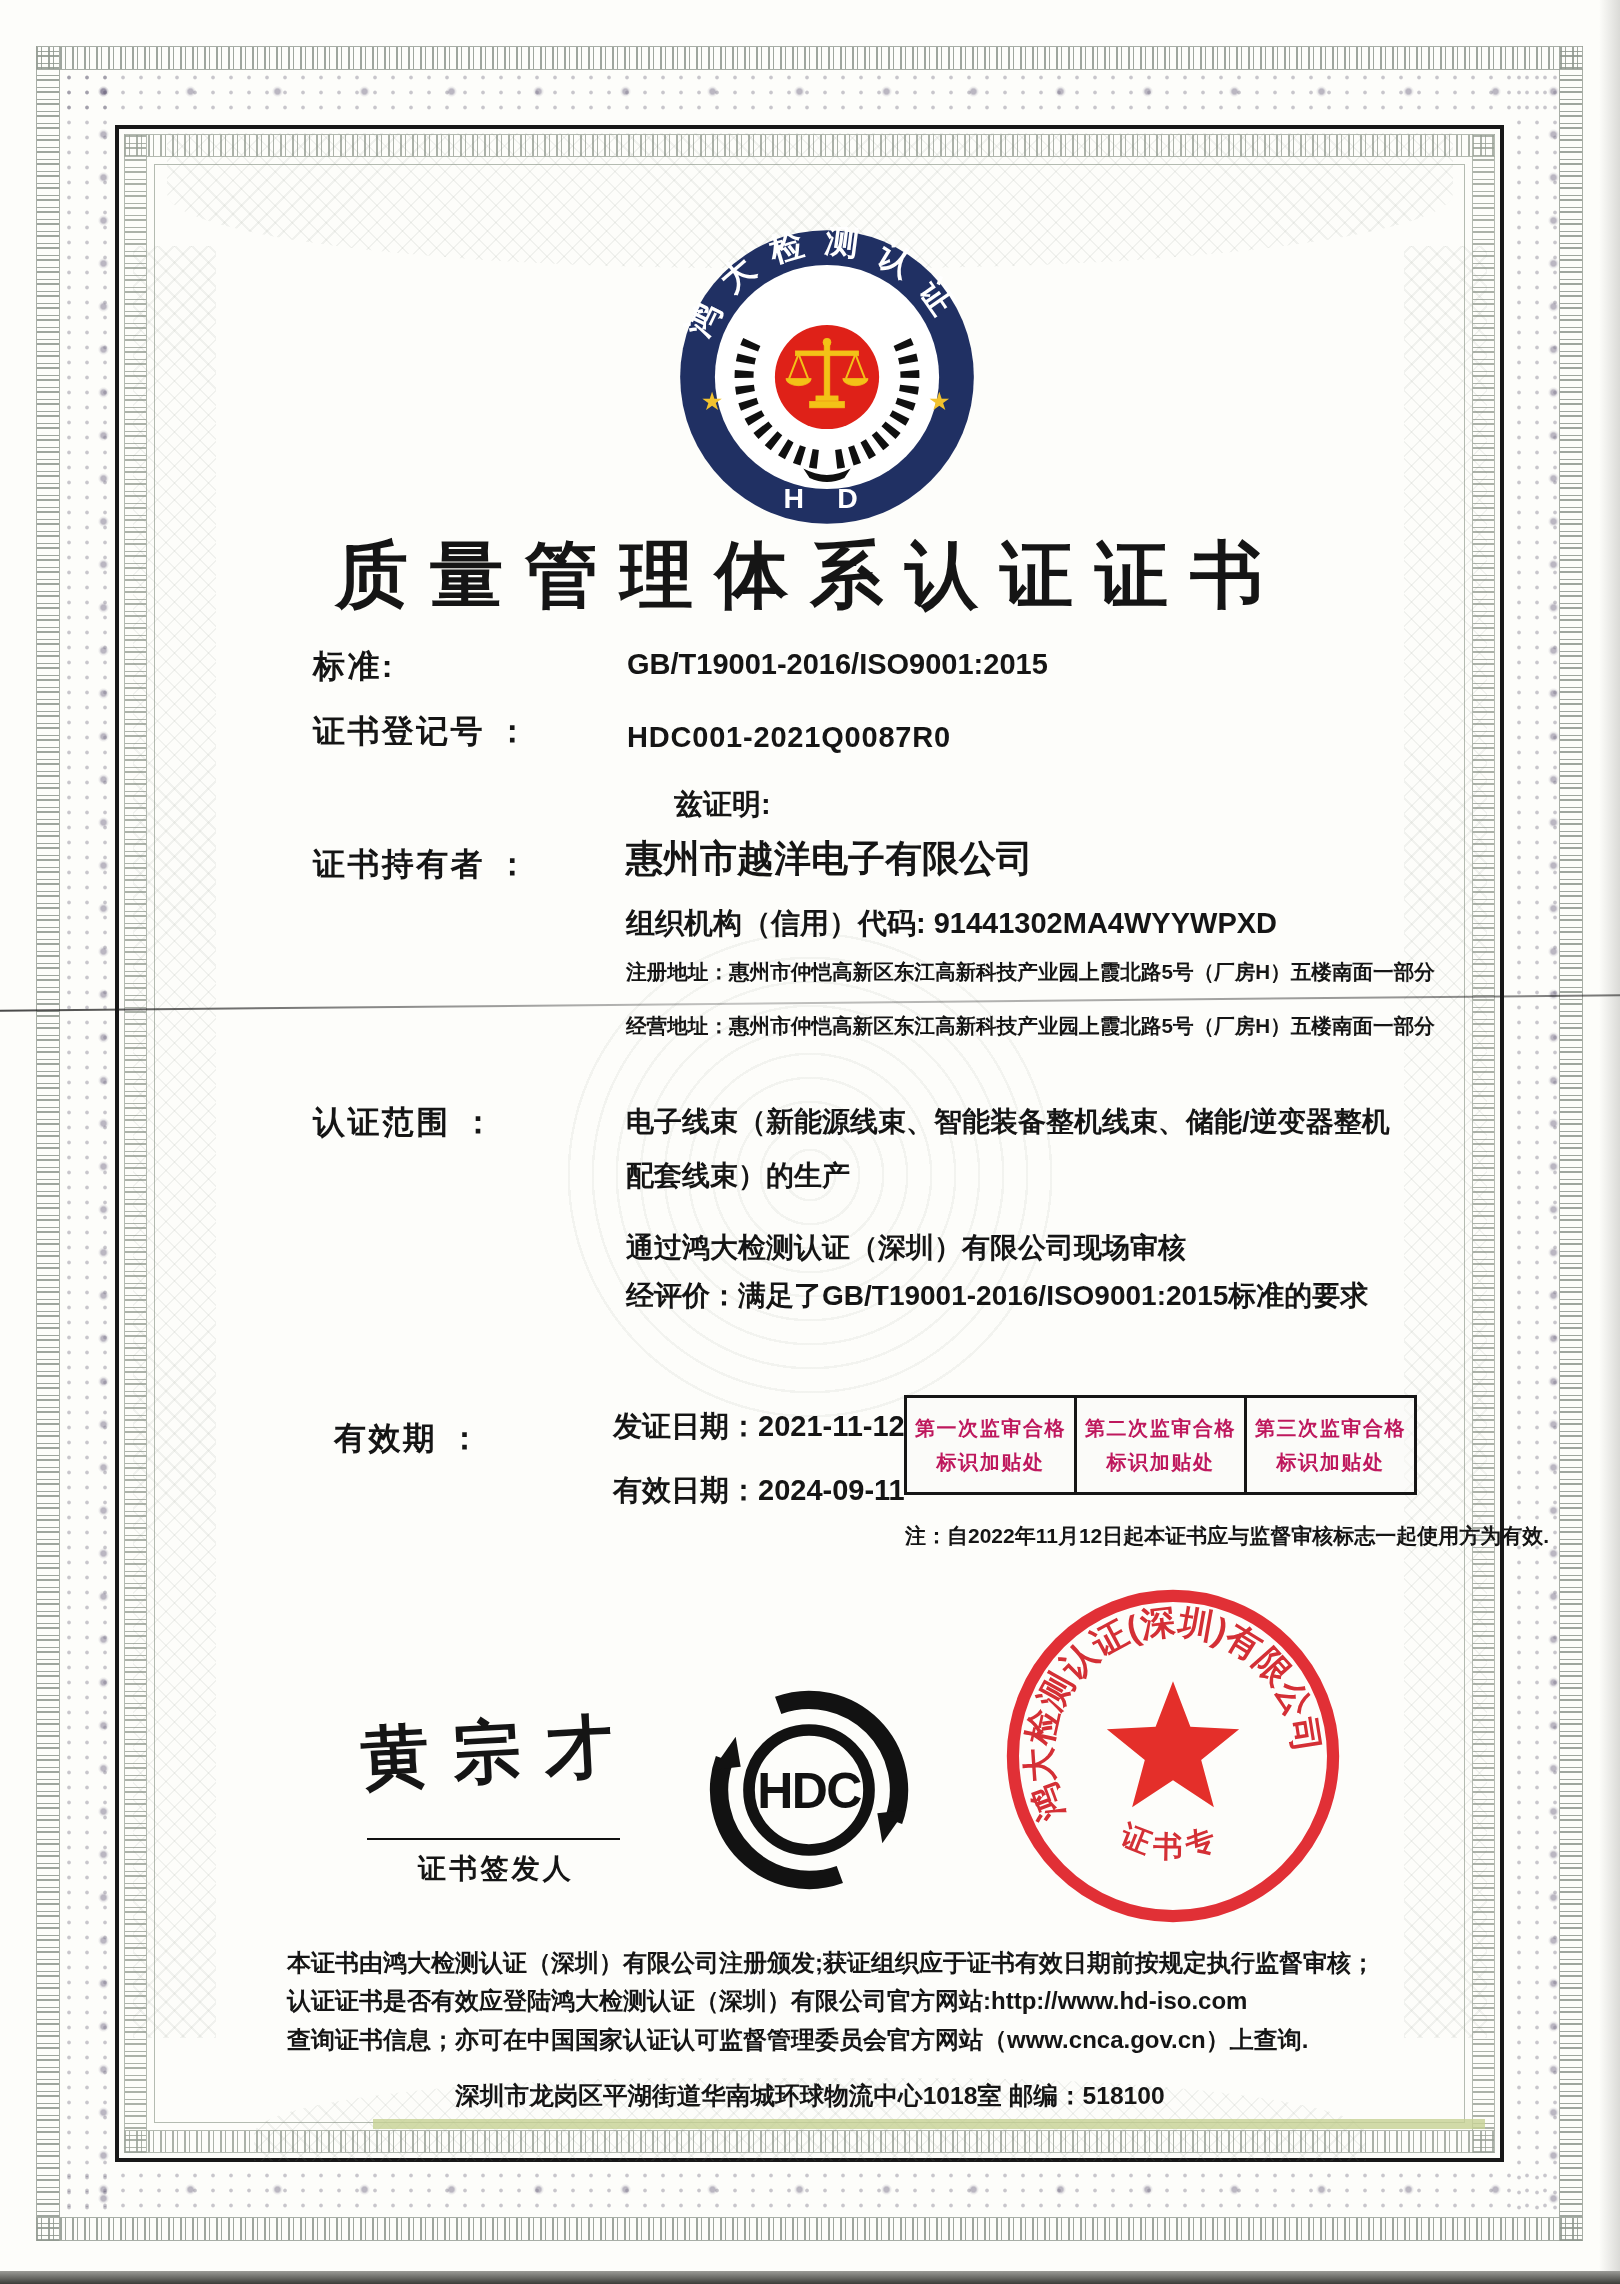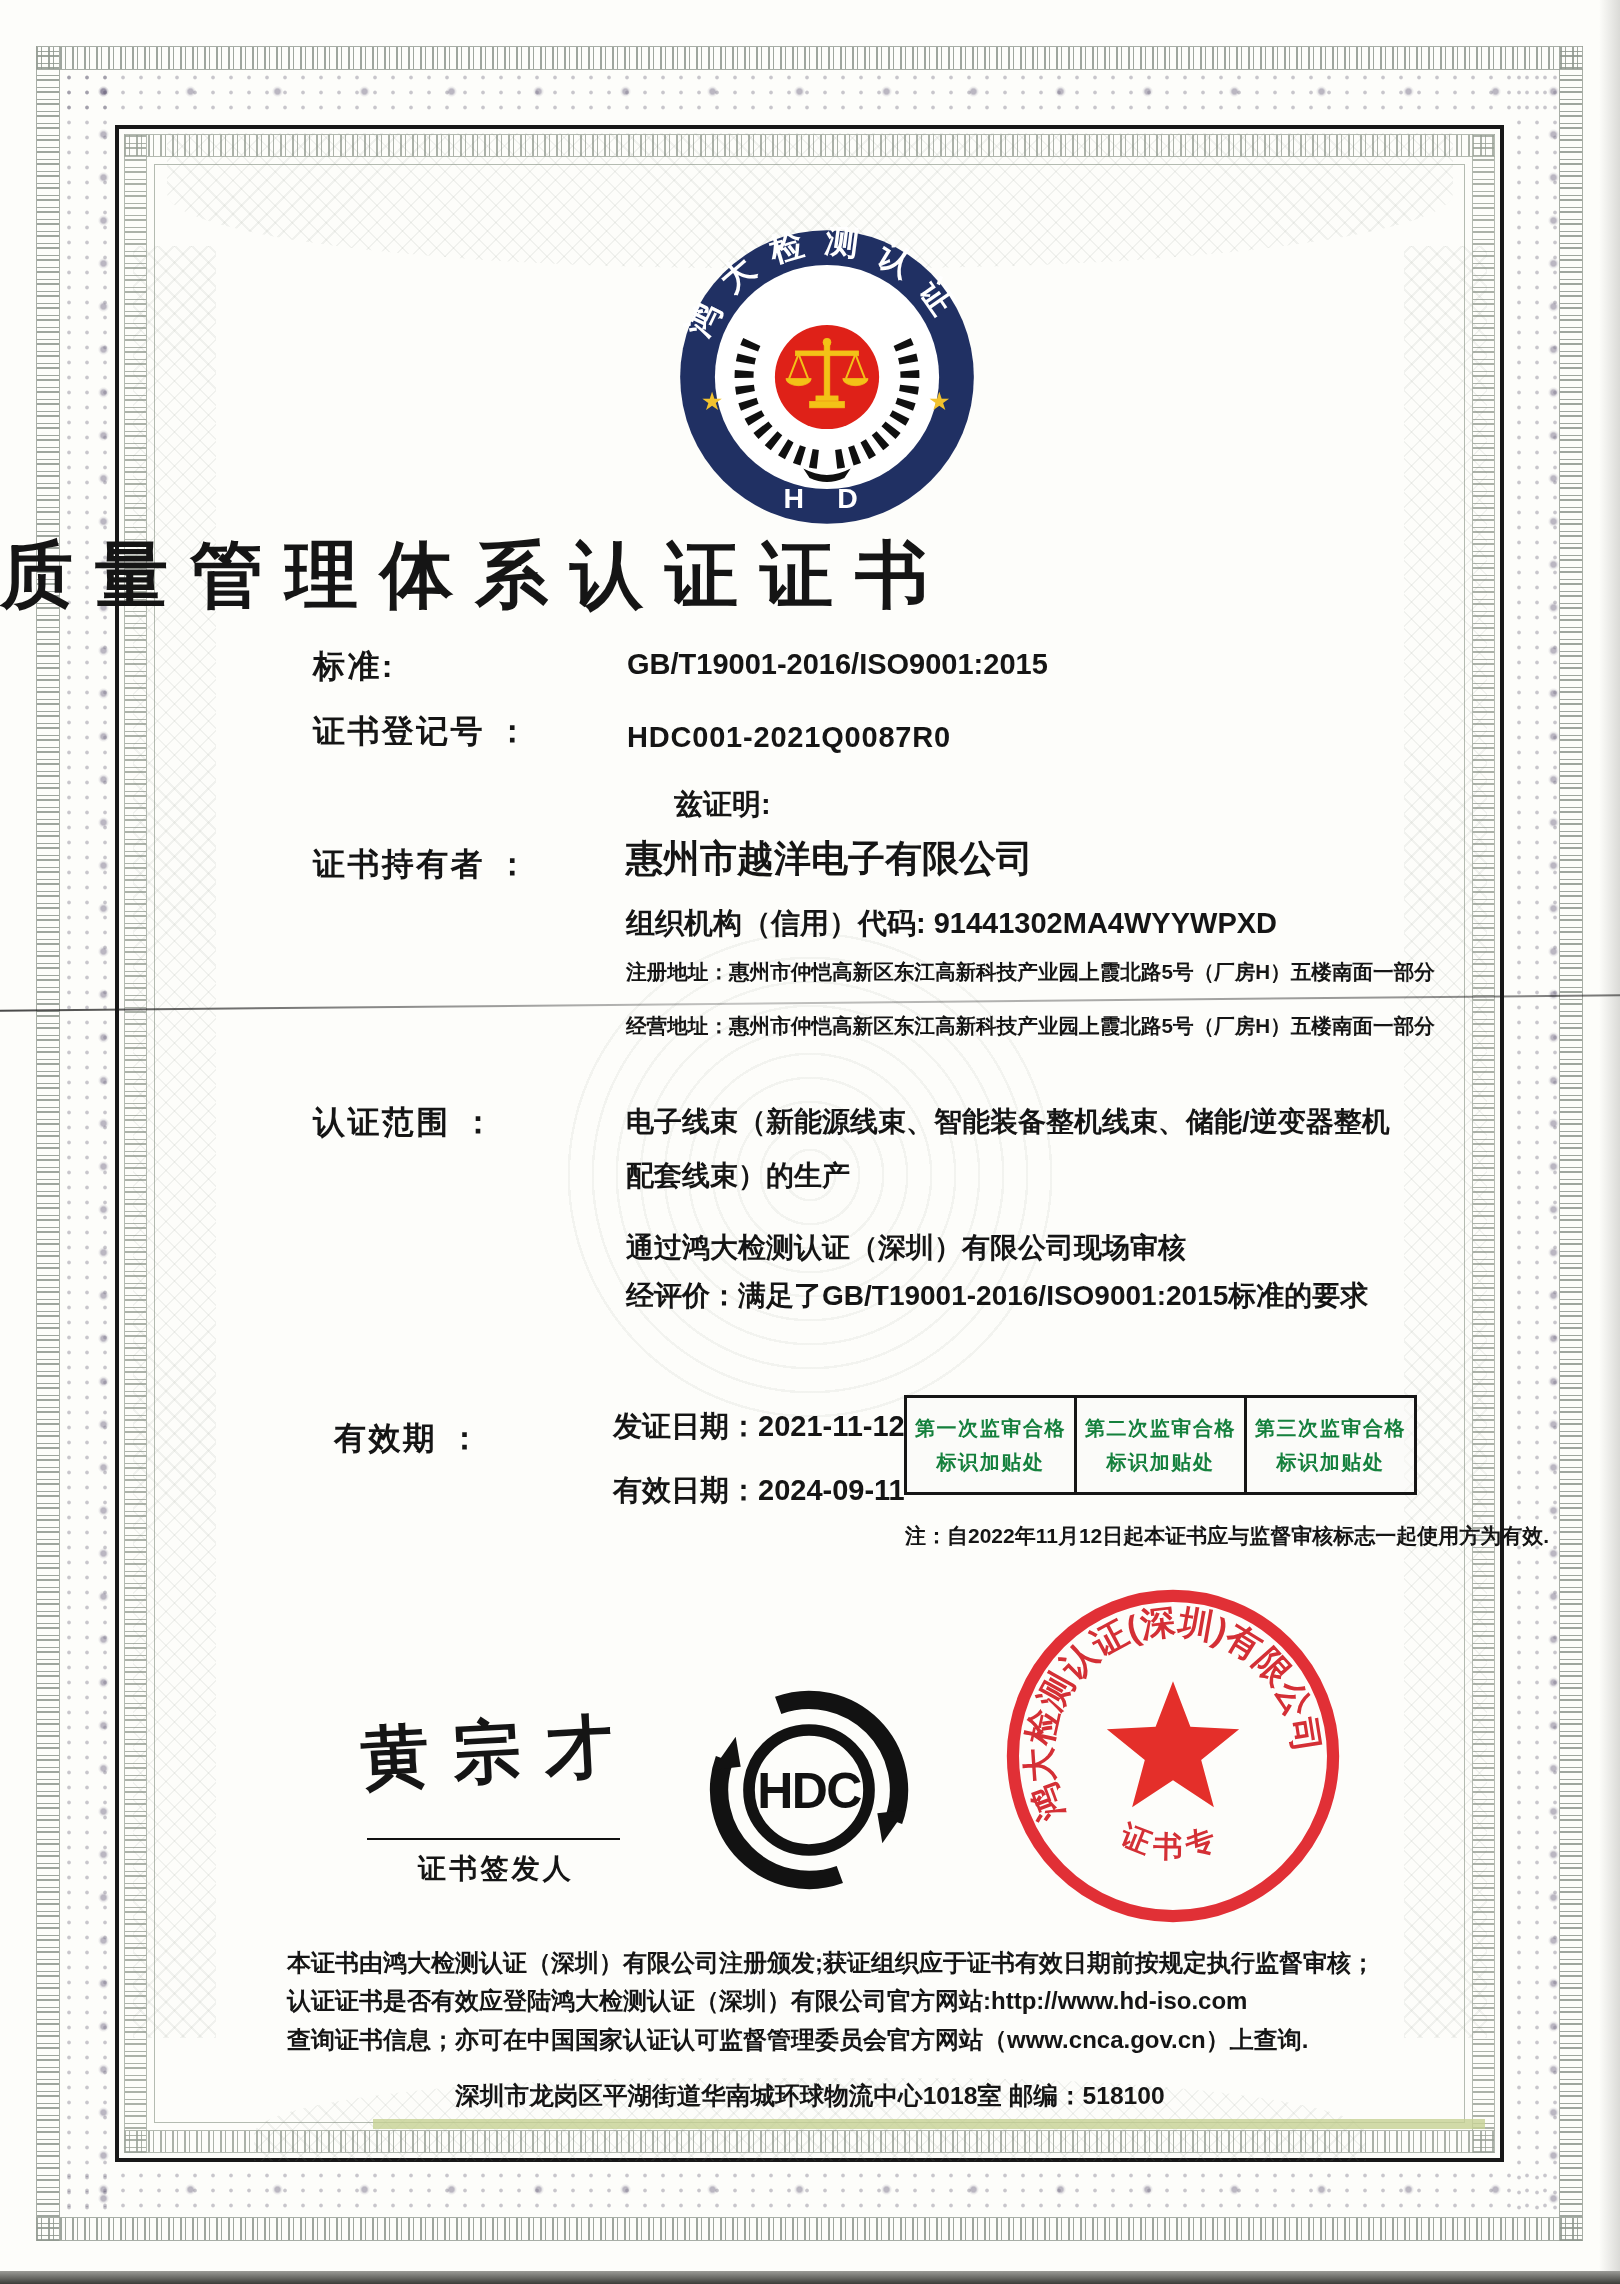--- a/index.html
+++ b/index.html
@@ -39,40 +39,40 @@
   .mesh-bottom{left:254px;right:254px;bottom:123px;height:83px;border-radius:40% 40% 0 0 / 56px 56px 0 0;}
   .watermark{position:absolute;left:548px;top:913px;width:524px;height:524px;border-radius:50%;
         background:repeating-radial-gradient(circle at 50% 50%,rgba(150,158,146,.10) 0 2.4px,transparent 2.4px 24px);}
   .green-strip{position:absolute;left:373px;top:2119px;width:1112px;height:9.5px;background:#c6d193;opacity:.8;}
   .fold{position:absolute;left:-16px;right:-16px;top:1002px;height:2.4px;transform:rotate(-0.55deg);
         background:linear-gradient(90deg,rgba(25,25,25,.8),rgba(25,25,25,.25) 45%,rgba(25,25,25,.45) 85%,rgba(25,25,25,.6));}
   .scan-bottom{position:absolute;left:0;right:0;bottom:0;height:12.7px;background:linear-gradient(180deg,#9b9b97,#3c3c38);}
   .scan-right{position:absolute;top:0;bottom:0;right:0;width:20.6px;background:linear-gradient(270deg,rgba(60,60,55,.18),transparent);}
   
   .t{position:absolute;white-space:nowrap;color:#151515;}
-  .title{left:0;width:100%;text-align:left;top:527px;font-size:73px;font-weight:800;letter-spacing:22px;}
+  .title{left:0;width:100%;text-align:center;top:527px;font-size:73px;font-weight:800;letter-spacing:22px;}
   .lbl{font-weight:700;font-size:32px;letter-spacing:2.4px;}
   .v-standard{font-size:29px;font-weight:700;}
   .v-regno{font-size:29px;font-weight:700;letter-spacing:0.8px;}
   .v-certify{font-size:29px;font-weight:700;margin-left:45px;}
   .v-holder{font-size:37px;font-weight:700;}
   .v-orgcode{font-size:29px;font-weight:700;}
   .v-addr{font-size:20.6px;font-weight:700;}
   .v-scope{font-size:28px;font-weight:700;margin-top:7px;}
   .v-audit{font-size:28px;font-weight:700;text-align:center;}
   .v-date{font-size:29px;font-weight:700;}
   .v-note{font-size:21px;font-weight:700;}
   .v-footer{font-size:24px;font-weight:700;}
   .v-address{left:0;width:100%;text-align:center;font-size:24.6px;font-weight:700;}
   
   .boxes{position:absolute;left:904px;top:1395px;display:flex;}
   .sbox{width:167px;height:94px;border:3.2px solid #161616;display:flex;flex-direction:column;
         justify-content:center;align-items:center;background:rgba(250,250,248,.55);}
   .sbox:not(:first-child){border-left:0;}
-  .sbox span{font-size:20px;font-weight:600;letter-spacing:1.6px;line-height:1.7;color:#15803d;}
+  .sbox span{font-size:20px;font-weight:600;letter-spacing:1.6px;line-height:1.7;color:#be185d;}
   
   .sig-name{left:361px;width:270px;top:1707px;text-align:center;font-family:"DejaVu Serif","Liberation Serif",serif;
         font-size:68px;font-weight:600;letter-spacing:24px;transform:rotate(-3deg);}
   .sig-line{position:absolute;left:367px;top:1838px;width:253px;height:2.4px;background:#111;}
   .sig-role{left:361px;width:270px;top:1850px;text-align:center;font-size:28px;font-weight:700;letter-spacing:3.2px;}
   svg{position:absolute;}
 </style>
 </head>
 <body>
 

